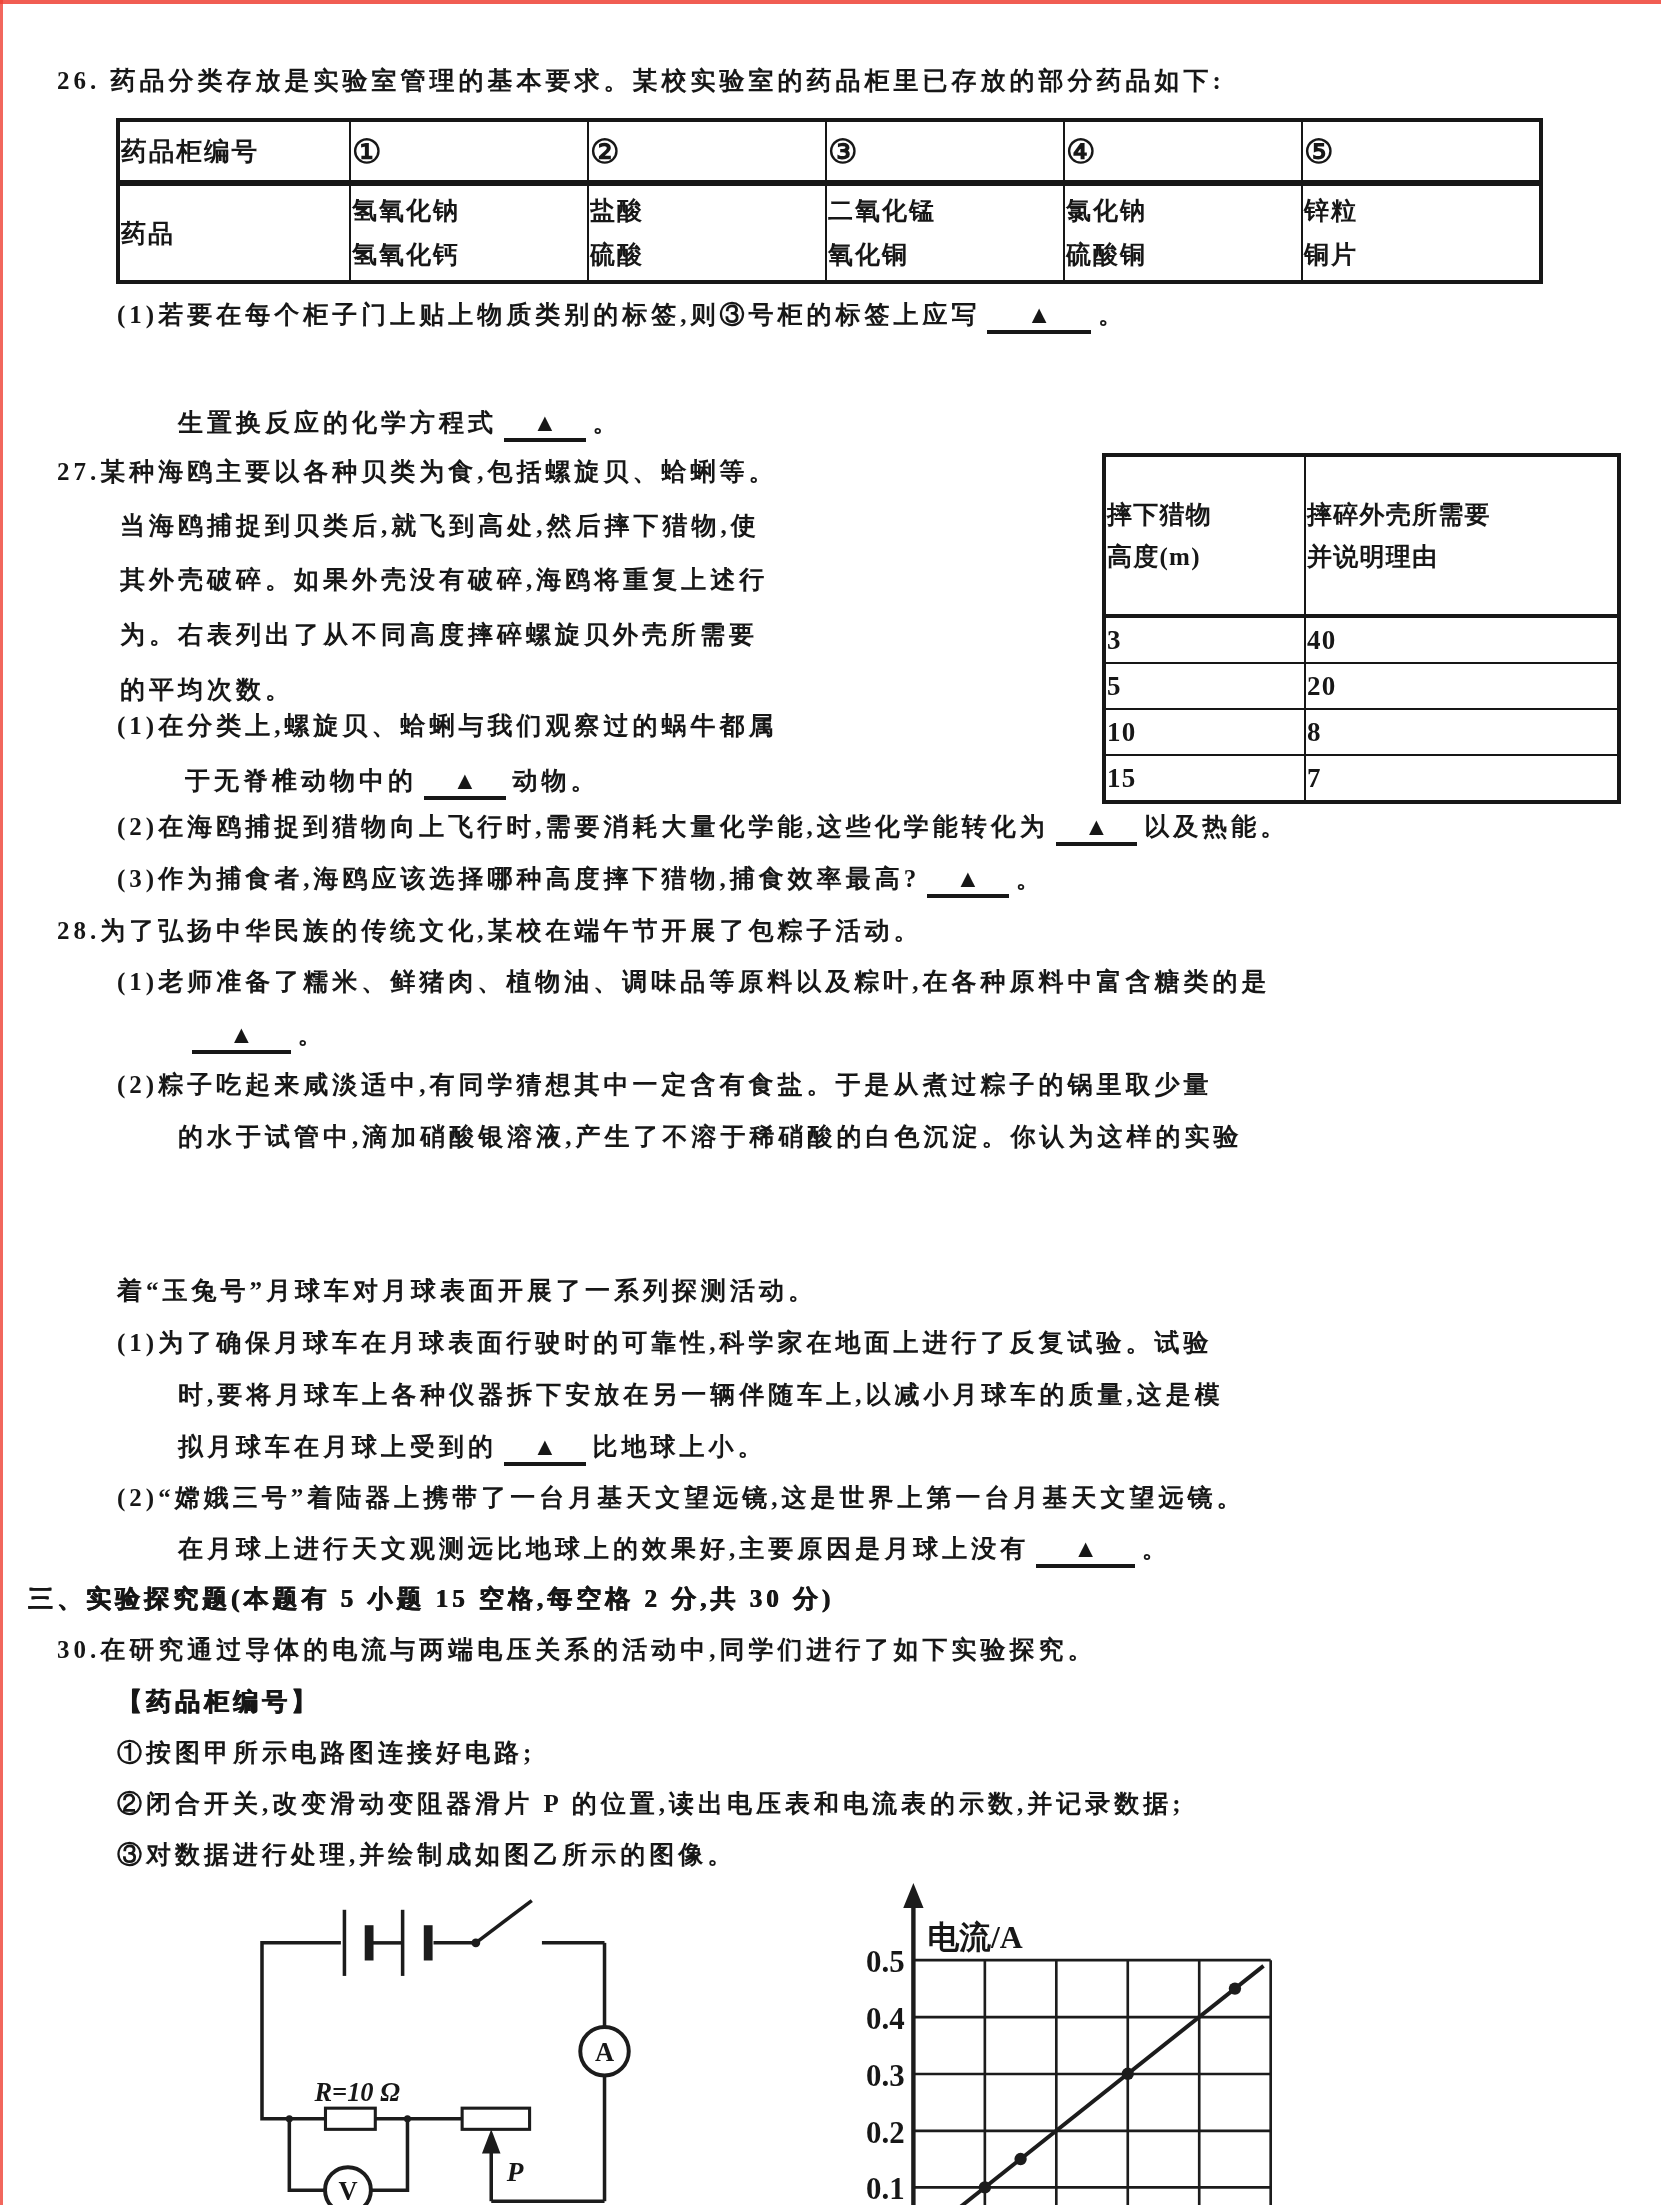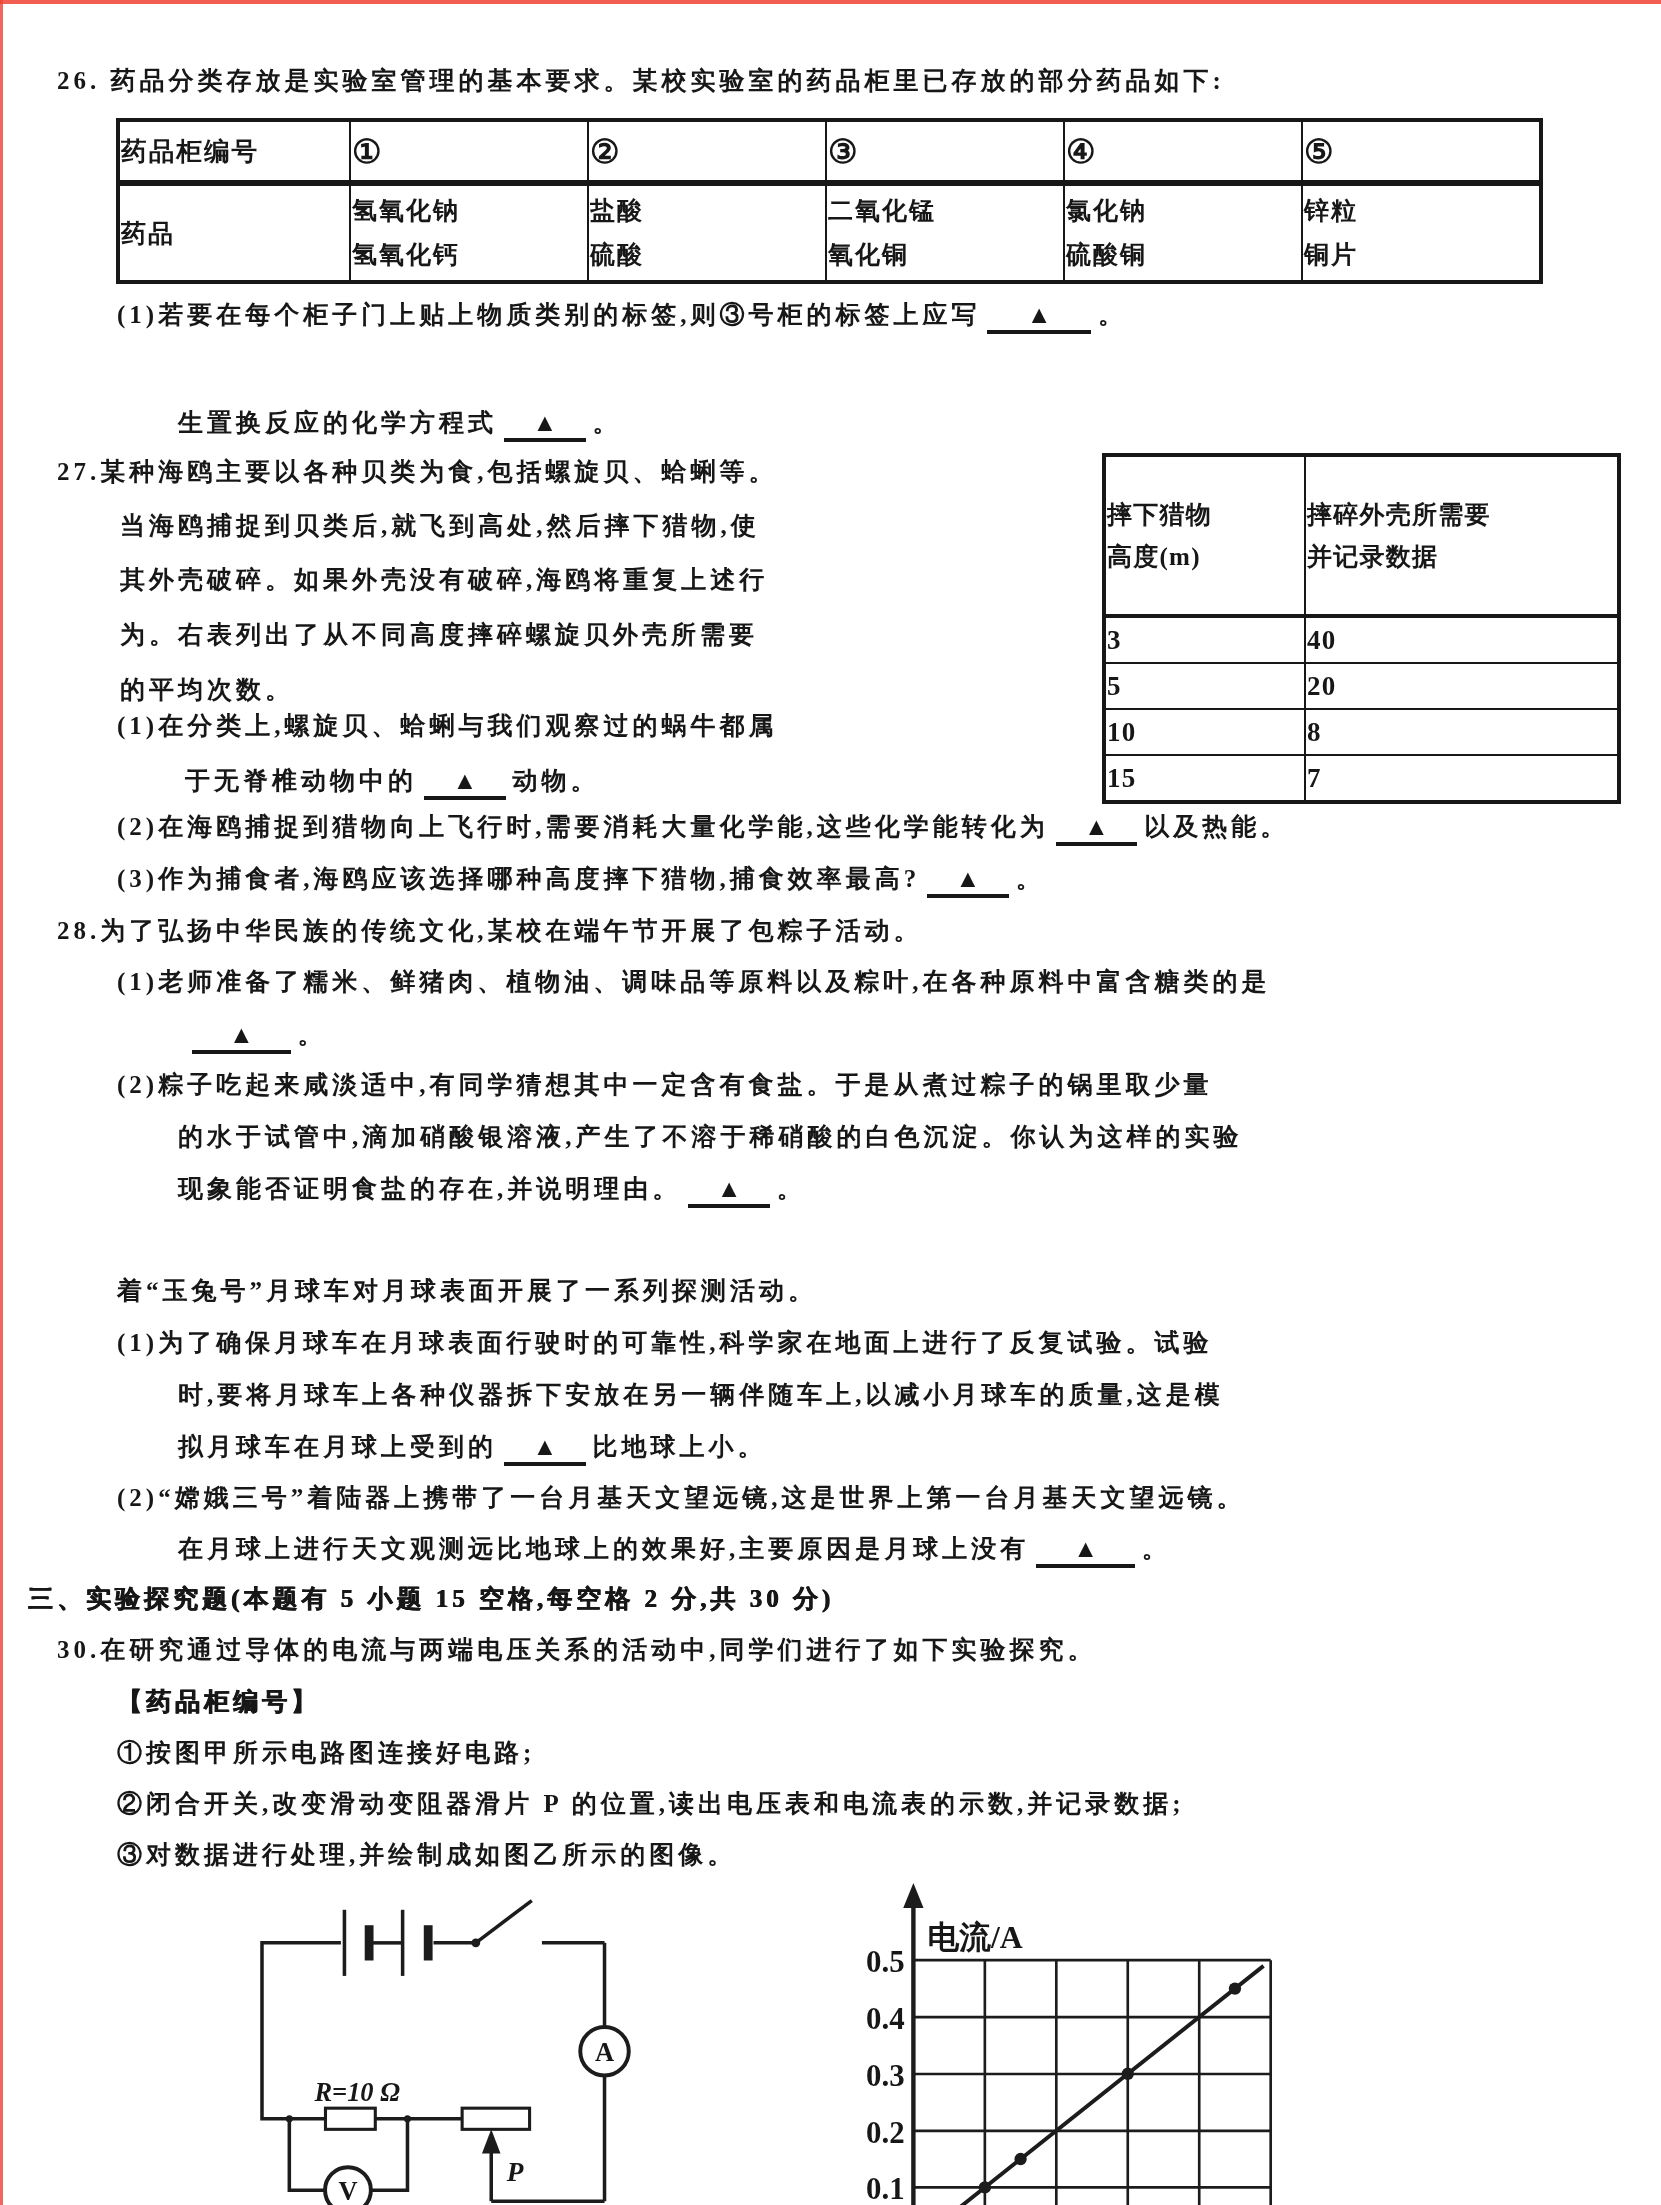--- a/index.html
+++ b/index.html
@@ -93,21 +93,21 @@
 
   <table class="t27">
     <tbody>
         <tr class="hd">
       <td style="width:196px">
         <span class="cl">摔下猎物</span>
         <span class="cl">高度(m)</span>
       </td>
       <td style="width:309px">
         <span class="cl">摔碎外壳所需要</span>
-        <span class="cl">并记录数据</span>
+        <span class="cl">并说明理由</span>
       </td>
     </tr>
     <tr class="bd">
       <td>3</td>
       <td>40</td>
     </tr>
     <tr class="bd">
       <td>5</td>
       <td>20</td>
     </tr>
@@ -123,21 +123,20 @@
     </table>
 
   <div class="line" style="top:812px;left:117px"><span>(2)在海鸥捕捉到猎物向上飞行时,需要消耗大量化学能,这些化学能转化为</span><span class="bk">▲</span><span>以及热能。</span></div>
   <div class="line" style="top:864px;left:117px"><span>(3)作为捕食者,海鸥应该选择哪种高度摔下猎物,捕食效率最高?</span><span class="bk">▲</span><span>。</span></div>
 
   <div class="line" style="top:916px;left:57px">28.为了弘扬中华民族的传统文化,某校在端午节开展了包粽子活动。</div>
   <div class="line" style="top:967px;left:117px">(1)老师准备了糯米、鲜猪肉、植物油、调味品等原料以及粽叶,在各种原料中富含糖类的是</div>
   <div class="line" style="top:1020px;left:185px"><span class="bk" style="min-width:88px">▲</span><span>。</span></div>
   <div class="line" style="top:1070px;left:117px">(2)粽子吃起来咸淡适中,有同学猜想其中一定含有食盐。于是从煮过粽子的锅里取少量</div>
   <div class="line" style="top:1122px;left:178px">的水于试管中,滴加硝酸银溶液,产生了不溶于稀硝酸的白色沉淀。你认为这样的实验</div>
-  <div class="line" style="top:1174px;left:178px"><span>现象能否证明食盐的存在,并说明理由。</span><span class="bk">▲</span><span>。</span></div>
 
   <div class="line" style="top:1276px;left:117px">着“玉兔号”月球车对月球表面开展了一系列探测活动。</div>
   <div class="line" style="top:1328px;left:117px">(1)为了确保月球车在月球表面行驶时的可靠性,科学家在地面上进行了反复试验。试验</div>
   <div class="line" style="top:1432px;left:178px"><span>拟月球车在月球上受到的</span><span class="bk">▲</span><span>比地球上小。</span></div>
   <div class="line" style="top:1380px;left:178px">时,要将月球车上各种仪器拆下安放在另一辆伴随车上,以减小月球车的质量,这是模</div>
   <div class="line" style="top:1483px;left:117px">(2)“嫦娥三号”着陆器上携带了一台月基天文望远镜,这是世界上第一台月基天文望远镜。</div>
   <div class="line" style="top:1534px;left:178px"><span>在月球上进行天文观测远比地球上的效果好,主要原因是月球上没有</span><span class="bk" style="min-width:88px">▲</span><span>。</span></div>
 
   <div class="line heavy" style="top:1584px;left:28px">三、实验探究题(本题有 5 小题 15 空格,每空格 2 分,共 30 分)</div>
   <div class="line" style="top:1635px;left:57px">30.在研究通过导体的电流与两端电压关系的活动中,同学们进行了如下实验探究。</div>

